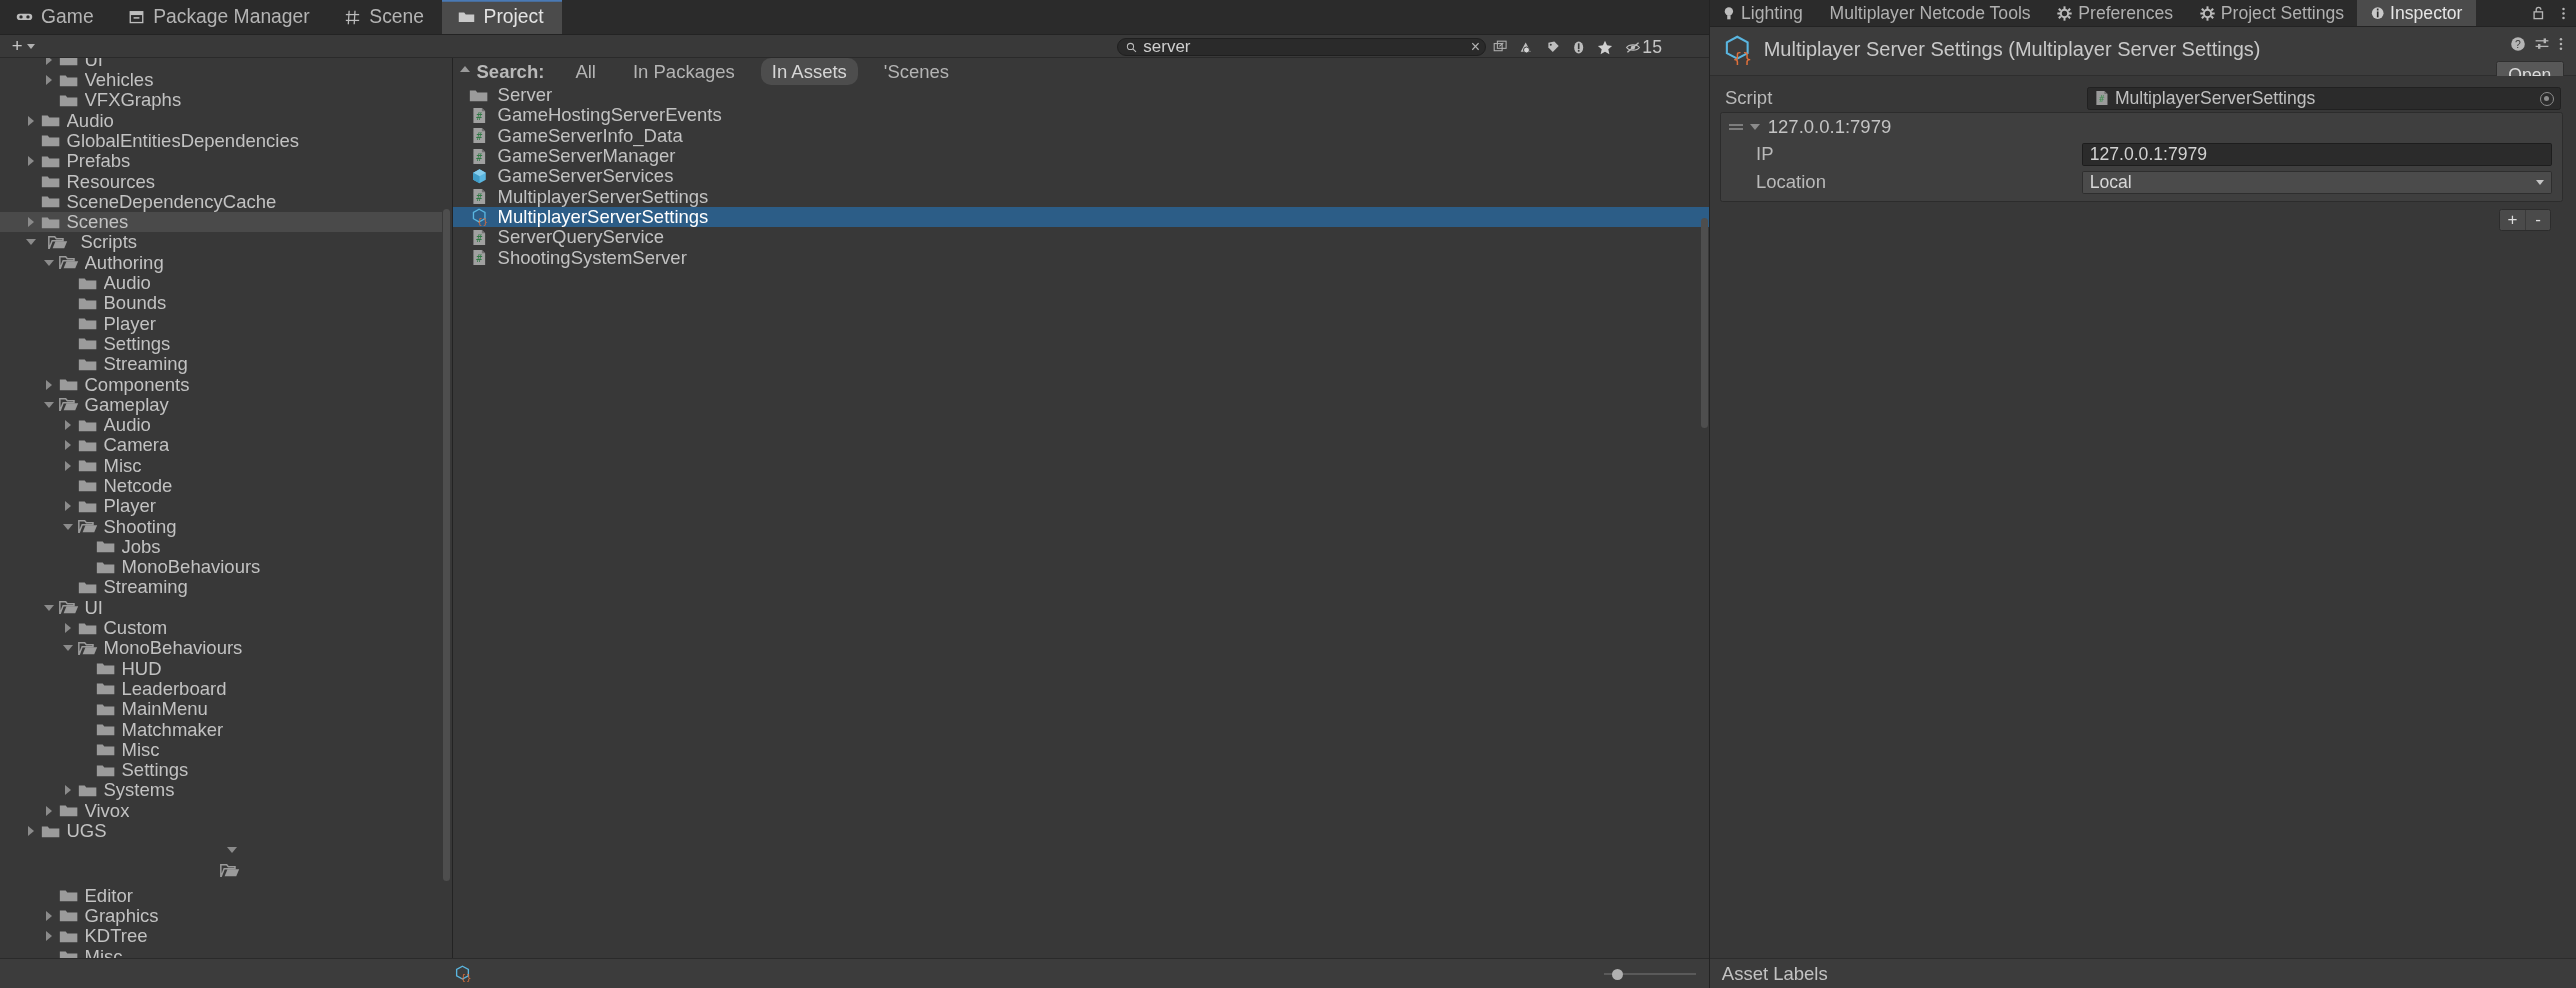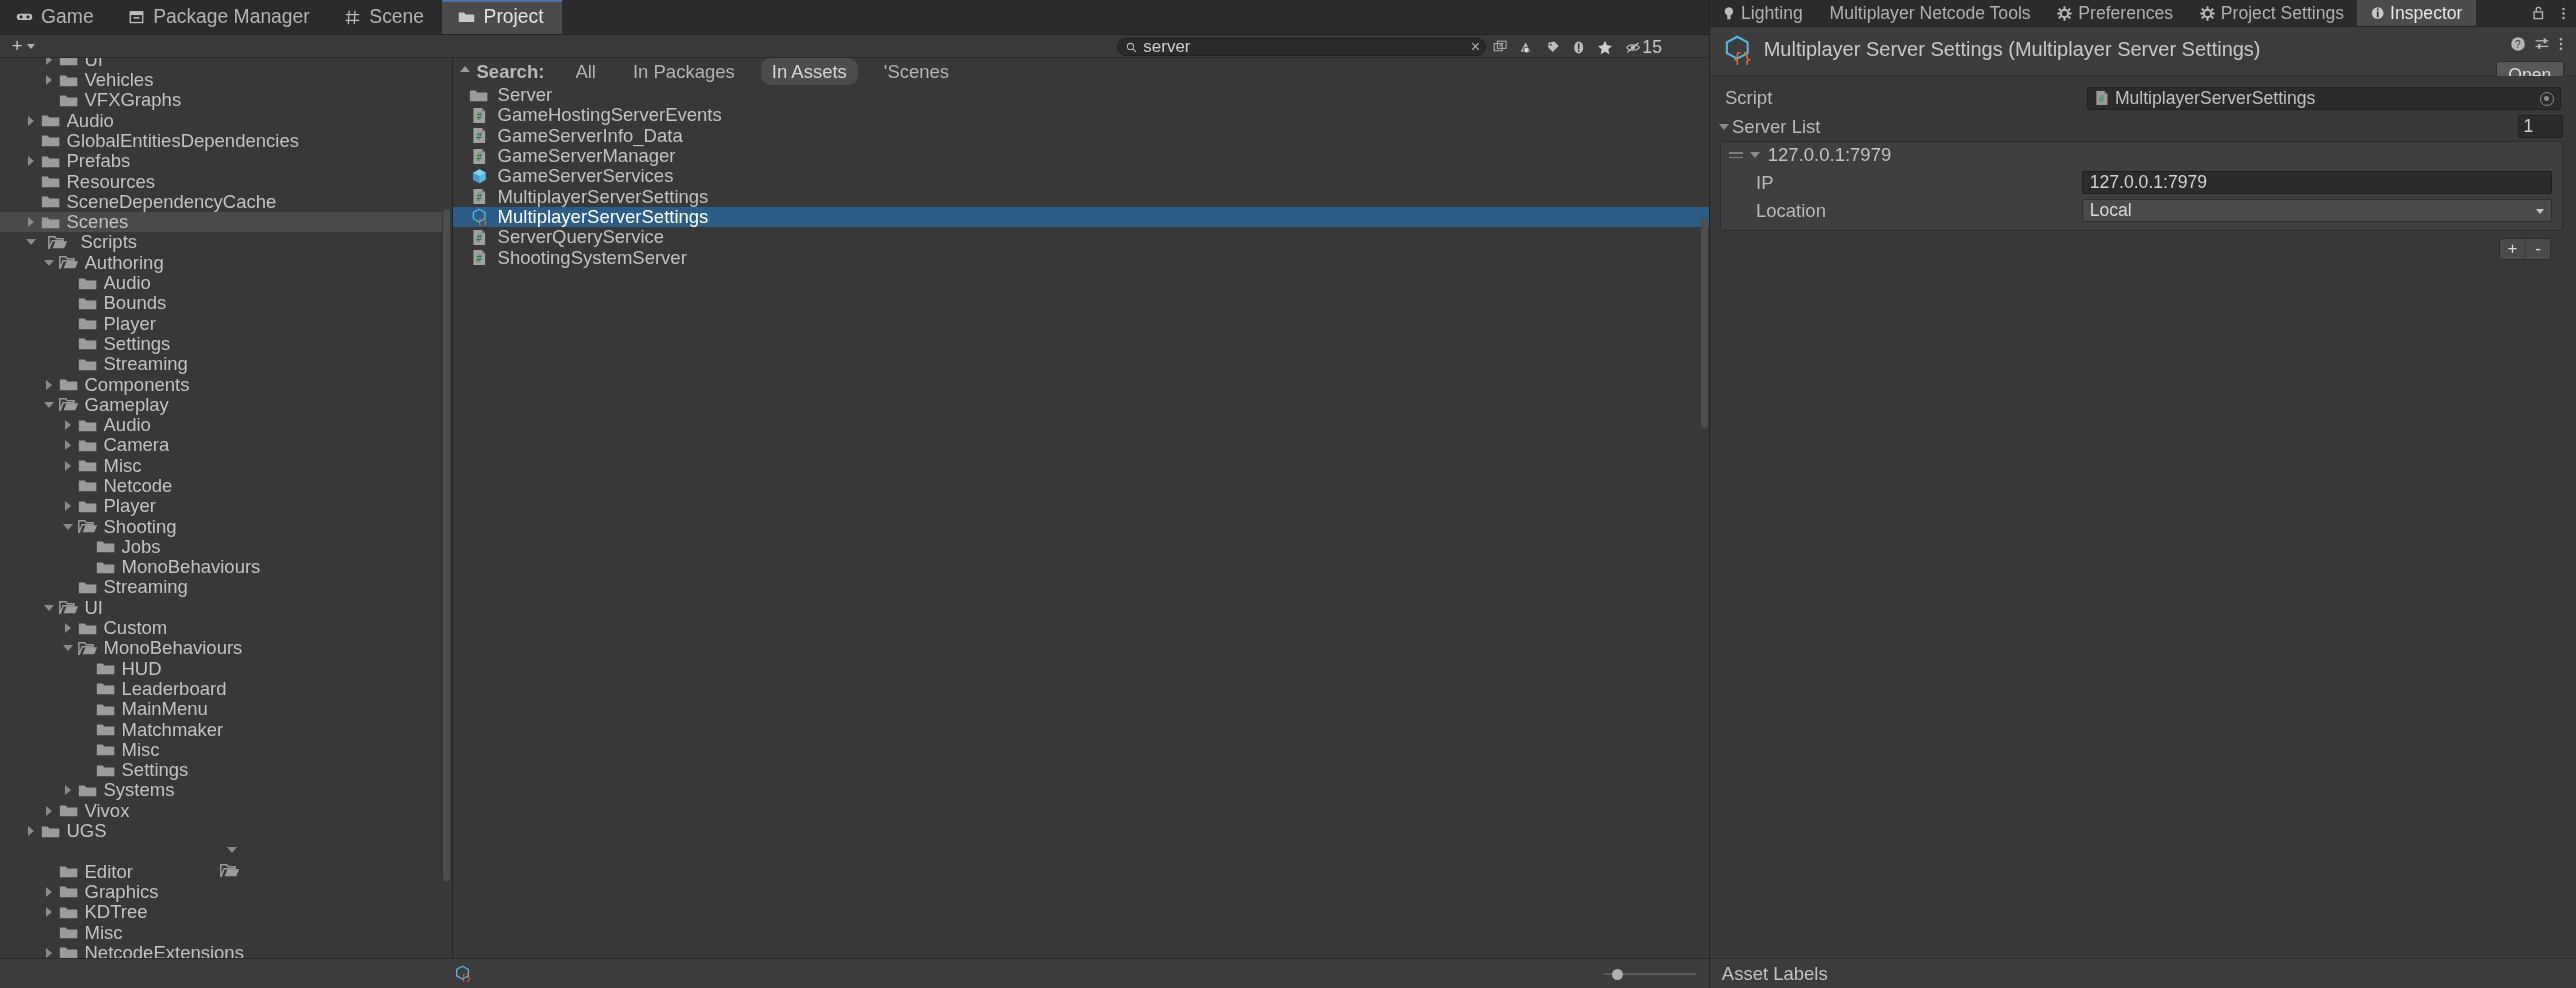--- a/index.html
+++ b/index.html
@@ -661,21 +661,21 @@
                 <span class="arrow-d"></span>
               </span>
               <span class="fldr">
                 <svg class="fgicon" viewBox="0 0 24 18">
                   <path d="M1 16 L1 2 L8 2 L10 4.5 L18 4.5 L18 7 L5 7 L1.5 16 Z" fill="none" stroke="#9b9b9b" stroke-width="1.8"></path>
                   <path d="M5.5 16 L9 7.5 L23 7.5 L19.5 16 Z" fill="#9b9b9b"></path>
                 </svg>
               </span>
               <span class="tlabel">Utils</span>
             </div>
-            <div class="trow" style="padding-left: 40px;">
+            <div class="trow" style="padding-left: 40px; margin-top: 24px;">
               <span class="tw"></span>
               <span class="fldr">
                 <svg class="fgicon" viewBox="0 0 24 18">
                   <path d="M1 3 L8 3 L10 5.5 L22 5.5 L22 16 L1 16 Z" fill="#9b9b9b"></path>
                 </svg>
               </span>
               <span class="tlabel">Editor</span>
             </div>
             <div class="trow" style="padding-left: 40px;">
               <span class="tw">
@@ -961,27 +961,20 @@
             <path d="M10.5 1 L14 4.5 L10.5 4.5 Z" fill="#6f6f6f"></path>
             <text x="7.5" y="13" font-size="10" text-anchor="middle" fill="#3f8f52" font-family="monospace">#</text>
           </svg>
           <span>MultiplayerServerSettings</span>
           <span class="obj-sel">
               <i></i>
             </span>
         </span>
       </div>
 
-      <div class="serverlist-row">
-        <span style="width:17px;display:flex;justify-content:center;">
-          <span class="arrow-d"></span>
-        </span>
-        <span class="plabel">Server List</span>
-        <span class="size-field">1</span>
-      </div>
 
       <div class="arr-box">
         <div class="elem-head">
           <span class="drag-handle">
               <i></i>
               <i></i>
             </span>
           <span style="width:15px;display:flex;justify-content:center;">
               <span class="arrow-d"></span>
             </span>

